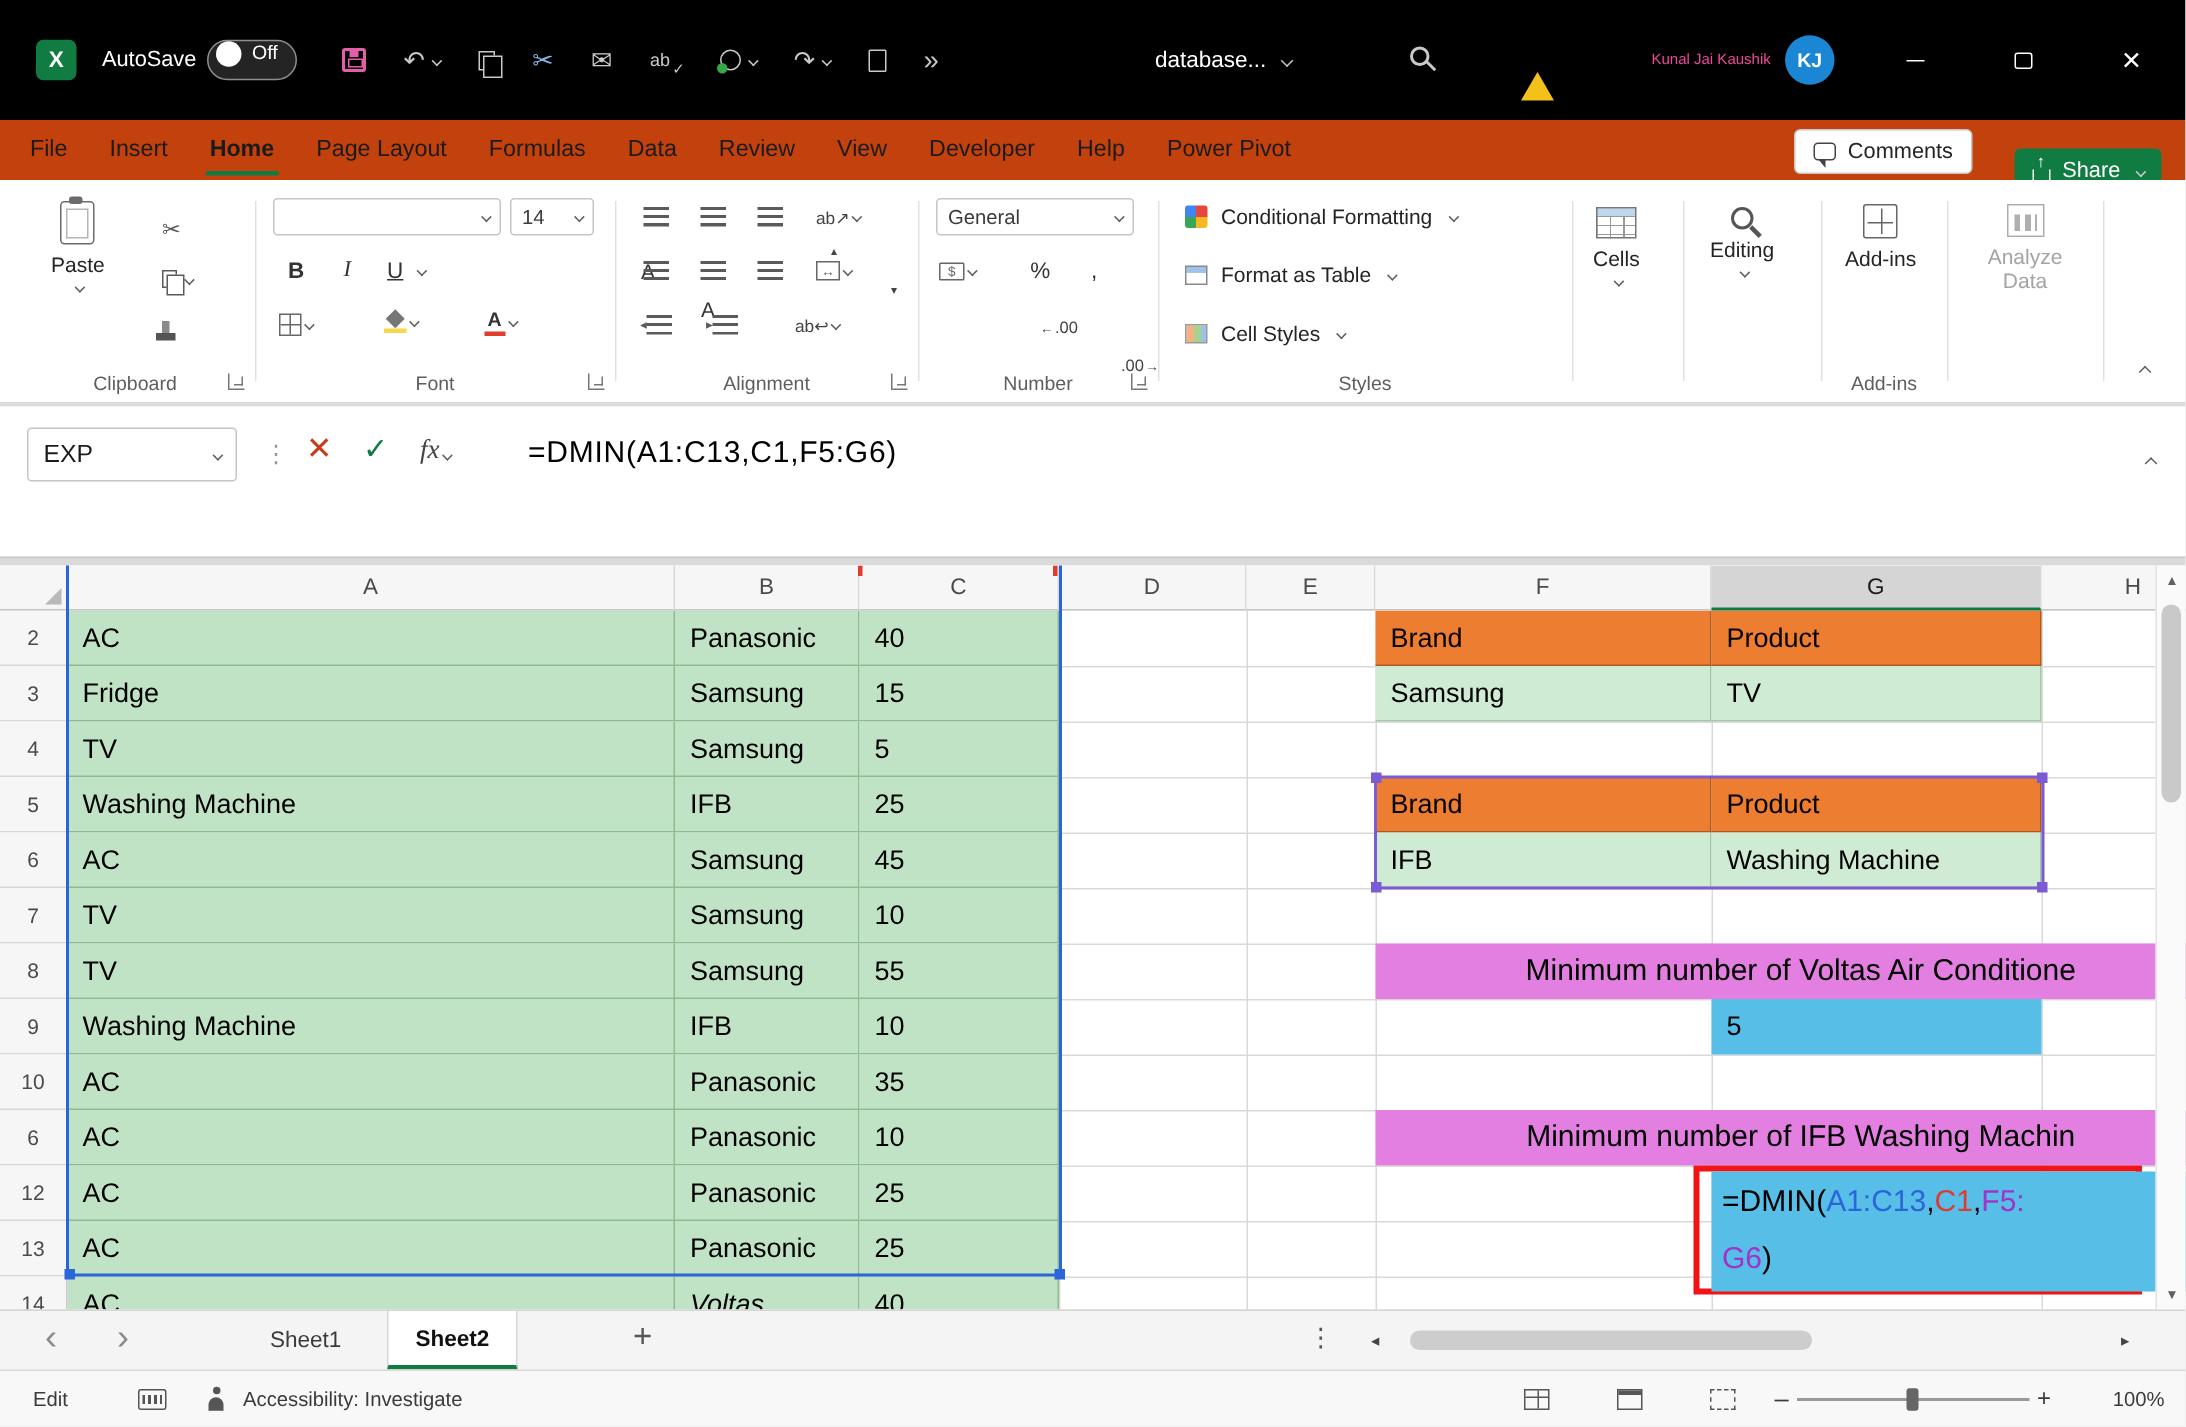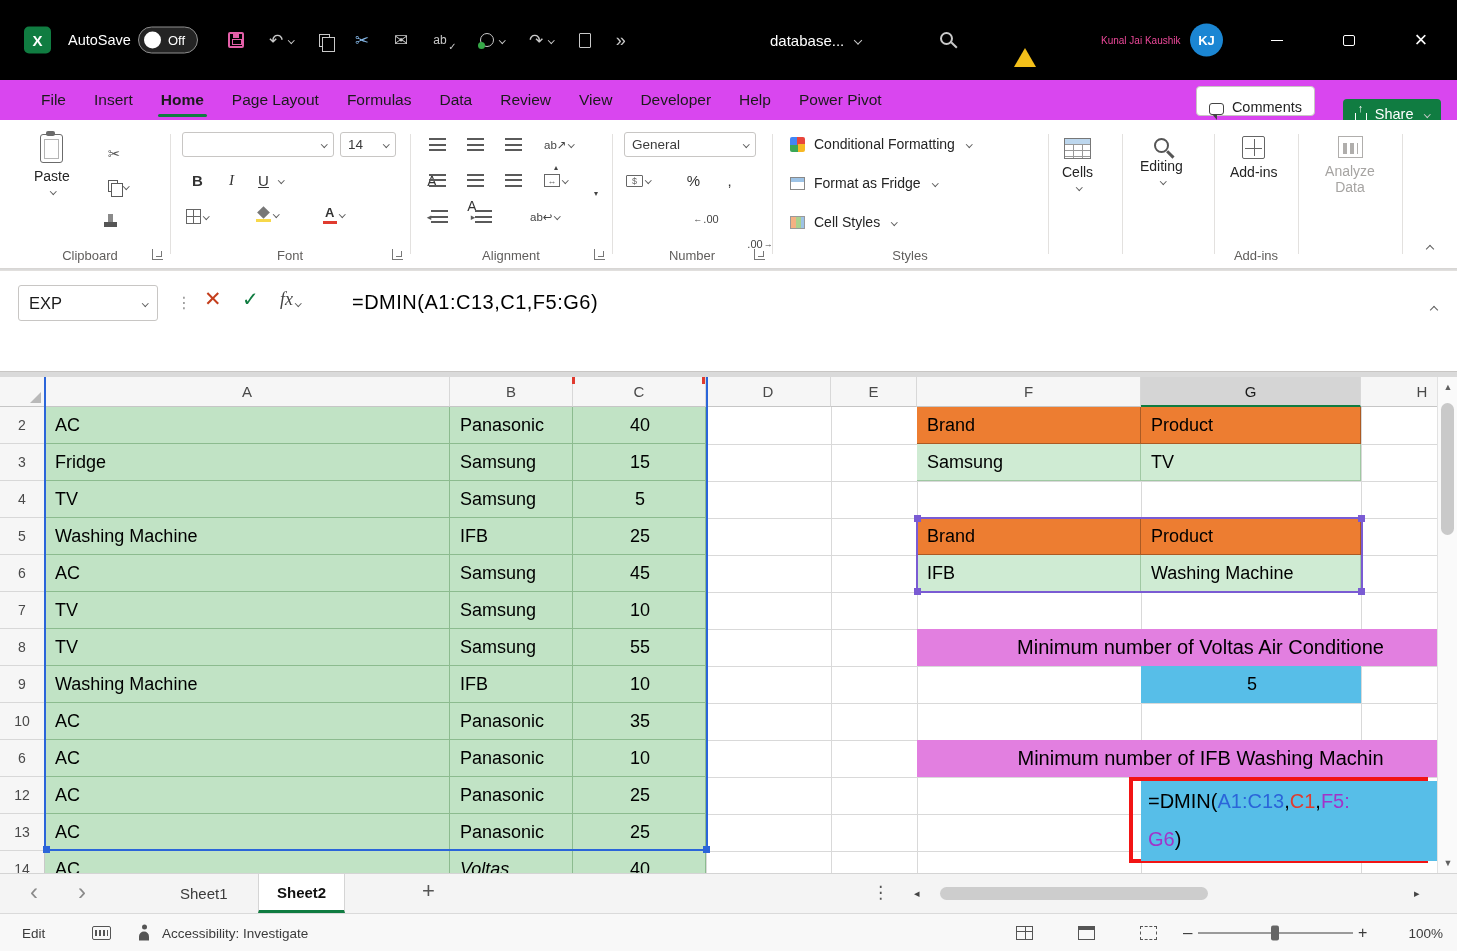--- a/index.html
+++ b/index.html
@@ -4,21 +4,21 @@
 <style>
   *{box-sizing:border-box;margin:0;padding:0}
   body{margin:0;width:1457px;height:951px;overflow:hidden;font-family:"Liberation Sans","DejaVu Sans",sans-serif}
   .app{position:relative;width:1457px;height:951px;background:#DADADA;overflow:hidden}
 
   
   .titlebar{position:absolute;top:0;left:0;width:100%;height:80px;background:#000;color:#fff}
   .titlebar>*{position:absolute;top:50%;transform:translateY(-50%)}
   .xlogo{left:24px;width:27px;height:27px;border-radius:5px;background:var(--accent-green);display:flex;align-items:center;justify-content:center;font-weight:bold;font-size:15px;color:#fff;transform:translateY(-50%)}
   .ts-label{left:68px;font-size:14.5px;color:#fff}
-  .toggle{left:138px;width:60px;height:27px;border:1.5px solid #8f8f8f;border-radius:14px;background:#242424;display:flex;align-items:center;gap:7px;padding:0 5px}
+  .toggle{left:138px;width:60px;height:27px;border:1.5px solid #8f8f8f;border-radius:14px;background:#242424;display:flex;align-items:flex-start;gap:7px;padding:0 5px}
   .knob{width:17px;height:17px;border-radius:50%;background:#fff}
   .tog-text{color:#fff;font-size:13px}
   .qat{left:228px;height:100%;top:0;transform:none;display:flex;align-items:center;gap:25px}
   .qbtn{display:flex;align-items:center;gap:3px;cursor:pointer}
   .gl{font-size:17px;color:#C9C9C9;line-height:1}
   .doc{left:770px;display:flex;align-items:center;gap:8px;font-size:15px;color:#fff;cursor:pointer}
   .tsearch{left:940px;cursor:pointer}
   .mag{display:inline-block;width:13px;height:13px;border:2px solid #C9C9C9;border-radius:50%;position:relative}
   .mag::after{content:"";position:absolute;width:8px;height:2px;background:#C9C9C9;transform:rotate(45deg);right:-7px;bottom:-3px}
   .warnwrap{left:1014px}
@@ -42,25 +42,25 @@
   .ic-draw::after{content:"";position:absolute;left:-3px;bottom:-3px;width:7px;height:7px;border-radius:50%;background:#35A847}
   .ic-page{width:12px;height:15px;border:1.5px solid #C9C9C9;display:inline-block;border-radius:1px}
 
   
   .cv{display:inline-block;width:6px;height:6px;border-right:1.4px solid #5f5f5f;border-bottom:1.4px solid #5f5f5f;transform:rotate(45deg);margin-left:3px}
   .cv-w{border-color:#C9C9C9}
   .cv-xs{width:4.5px;height:4.5px}
   .cv-up{transform:rotate(-135deg)}
 
   
-  .ribbontabs{position:absolute;top:80px;left:0;width:100%;height:40px;background:#d946ef;display:flex;align-items:stretch;padding-left:27px}
+  .ribbontabs{position:absolute;top:80px;left:0;width:100%;height:40px;background:#c2410c;display:flex;align-items:stretch;padding-left:6px}
   .rtab{padding:0 14px;font-size:15.5px;color:#1b1b1b;display:flex;align-items:center;position:relative;cursor:pointer;white-space:nowrap}
   .rtab.active{font-weight:600}
   .rtab.active::after{content:"";position:absolute;left:11px;right:11px;bottom:3px;height:3px;border-radius:2px;background:var(--accent-green)}
-  .cmts{position:absolute;right:142px;top:6px;height:30px;border:1px solid #C8C6C4;border-radius:4px;display:flex;align-items:flex-end;gap:8px;padding:0 12px;font-size:14.5px;color:#242424;background:#fff;cursor:pointer}
+  .cmts{position:absolute;right:142px;top:6px;height:30px;border:1px solid #C8C6C4;border-radius:4px;display:flex;align-items:center;gap:8px;padding:0 12px;font-size:14.5px;color:#242424;background:#fff;cursor:pointer}
   .ic-comment{width:15px;height:12px;border:1.5px solid #444;border-radius:3px;position:relative;display:inline-block}
   .ic-comment::after{content:"";position:absolute;left:2px;bottom:-6px;border-left:5px solid transparent;border-top:6px solid #444}
   .share{position:absolute;right:16px;top:6px;height:30px;background:var(--accent-green);border-radius:4px;color:#fff;display:flex;align-items:center;gap:8px;padding:0 12px;font-size:14.5px;cursor:pointer}
   .ic-share{position:relative;width:12px;height:9px;border:1.5px solid #fff;border-top:none;display:inline-block;margin-top:6px}
   .ic-share::after{content:"↑";position:absolute;left:2px;top:-11px;font-size:11px;color:#fff}
 
   
   .ribbon{position:absolute;top:120px;left:0;width:100%;height:149px;background:#fff;border-bottom:1px solid #D8D6D4}
   .rgroup{position:absolute;top:0;height:100%}
   .gsep{position:absolute;top:14px;bottom:14px;width:1px;background:#E3E1DF}
@@ -129,21 +129,21 @@
   .grid{position:absolute;top:377px;left:0;width:1457px;height:496px;background:#fff;overflow:hidden}
   .hdrstrip{position:absolute;left:0;top:0;width:1437px;height:30px;background:#F6F6F6;border-bottom:1px solid #C6C6C6}
   .colhdr{position:absolute;top:0;height:30px;display:flex;align-items:center;justify-content:center;font-size:15px;color:#4a4a4a;background:#F6F6F6;border-right:1px solid #D8D8D8;border-bottom:1px solid #C6C6C6;cursor:pointer}
   .colhdr.sel{background:#D5D5D5;border-bottom:2px solid var(--accent-green);color:#1b1b1b}
   .rowhdr{position:absolute;left:0;width:45px;display:flex;align-items:center;justify-content:center;font-size:14px;color:#4a4a4a;background:#F6F6F6;border-right:1px solid #C9C9C9;border-bottom:1px solid #D8D8D8;cursor:pointer}
   .corner{position:absolute;left:0;top:0;width:45px;height:30px;background:#F6F6F6;border-right:1px solid #C9C9C9;border-bottom:1px solid #C6C6C6}
   .corner::after{content:"";position:absolute;right:3px;bottom:3px;width:0;height:0;border-left:11px solid transparent;border-bottom:11px solid #B9B9B9}
   .vline{position:absolute;width:1px;background:#D9D9D9}
   .hline{position:absolute;height:1px;background:#D9D9D9}
   .cell{position:absolute;font-size:18px;color:#000;line-height:36px;padding:0 10px;white-space:nowrap;overflow:hidden;cursor:cell}
-  .cell.ar{text-align:center;padding-right:8px}
+  .cell.ar{text-align:left;padding-right:8px}
   .cell.ac{text-align:center}
   .s-green{background:var(--green-fill);border-right:1px solid rgba(20,95,20,.3);border-bottom:1px solid rgba(20,95,20,.3)}
   .s-green2{background:var(--green2-fill);border-right:1px solid rgba(20,95,20,.25);border-bottom:1px solid rgba(20,95,20,.25)}
   .s-orange{background:var(--orange-fill);border-right:1px solid rgba(0,0,0,.28);border-bottom:1px solid rgba(0,0,0,.28)}
   .s-pink{background:var(--pink-fill);font-size:20px}
   .s-blue{background:var(--blue-fill)}
   
   .ov-blue{position:absolute;left:44px;top:-2px;width:664px;height:476px;border:2px solid var(--ref-blue);border-top:none;pointer-events:none;z-index:5}
   .ov-blue .h{position:absolute;width:7px;height:7px;background:var(--ref-blue)}
   .ov-purple{position:absolute;left:916px;top:140px;width:447px;height:76px;border:2px solid var(--ref-purple-border);pointer-events:none;z-index:5}
@@ -402,21 +402,21 @@
     <span class="gsep" style="left:772px"></span>
 
     <section class="rgroup" style="left:774px;width:272px">
       <div class="srow" style="top:16px">
         <span class="cf-ic"></span>
         <span>Conditional Formatting</span>
         <span class="cv cv-xs"></span>
       </div>
       <div class="srow" style="top:55px">
         <span class="tbl-ic"></span>
-        <span>Format as Fridge</span>
+        <span>Format as Table</span>
         <span class="cv cv-xs"></span>
       </div>
       <div class="srow" style="top:94px">
         <span class="cs-ic"></span>
         <span>Cell Styles</span>
         <span class="cv cv-xs"></span>
       </div>
       <div class="glabel">Styles</div>
     </section>
     <span class="gsep" style="left:1048px"></span>

